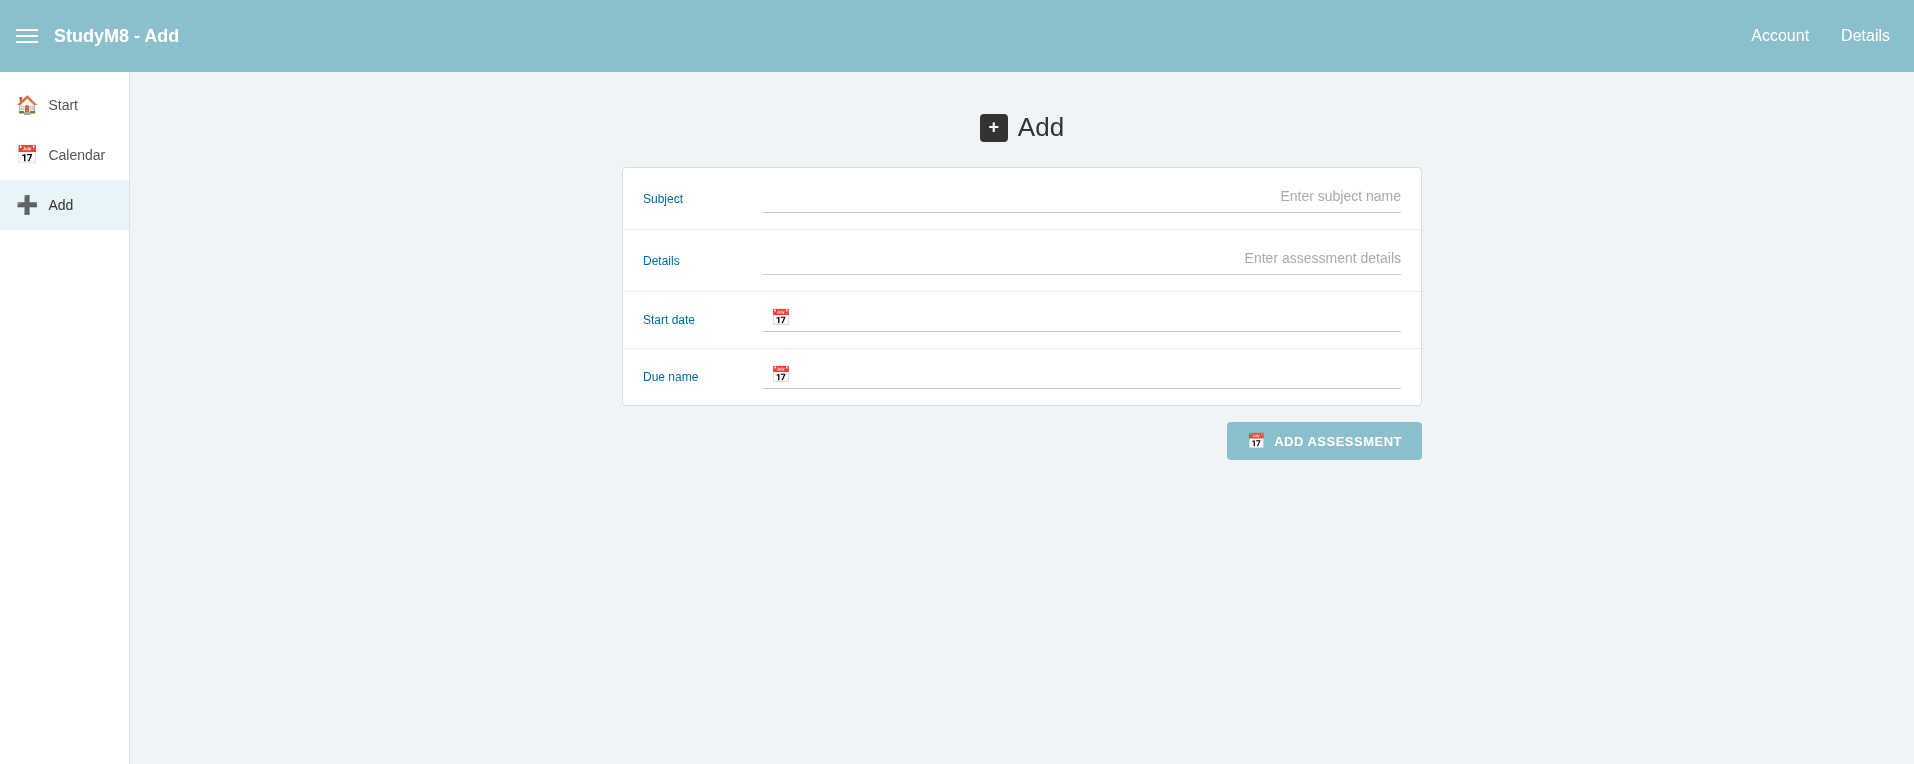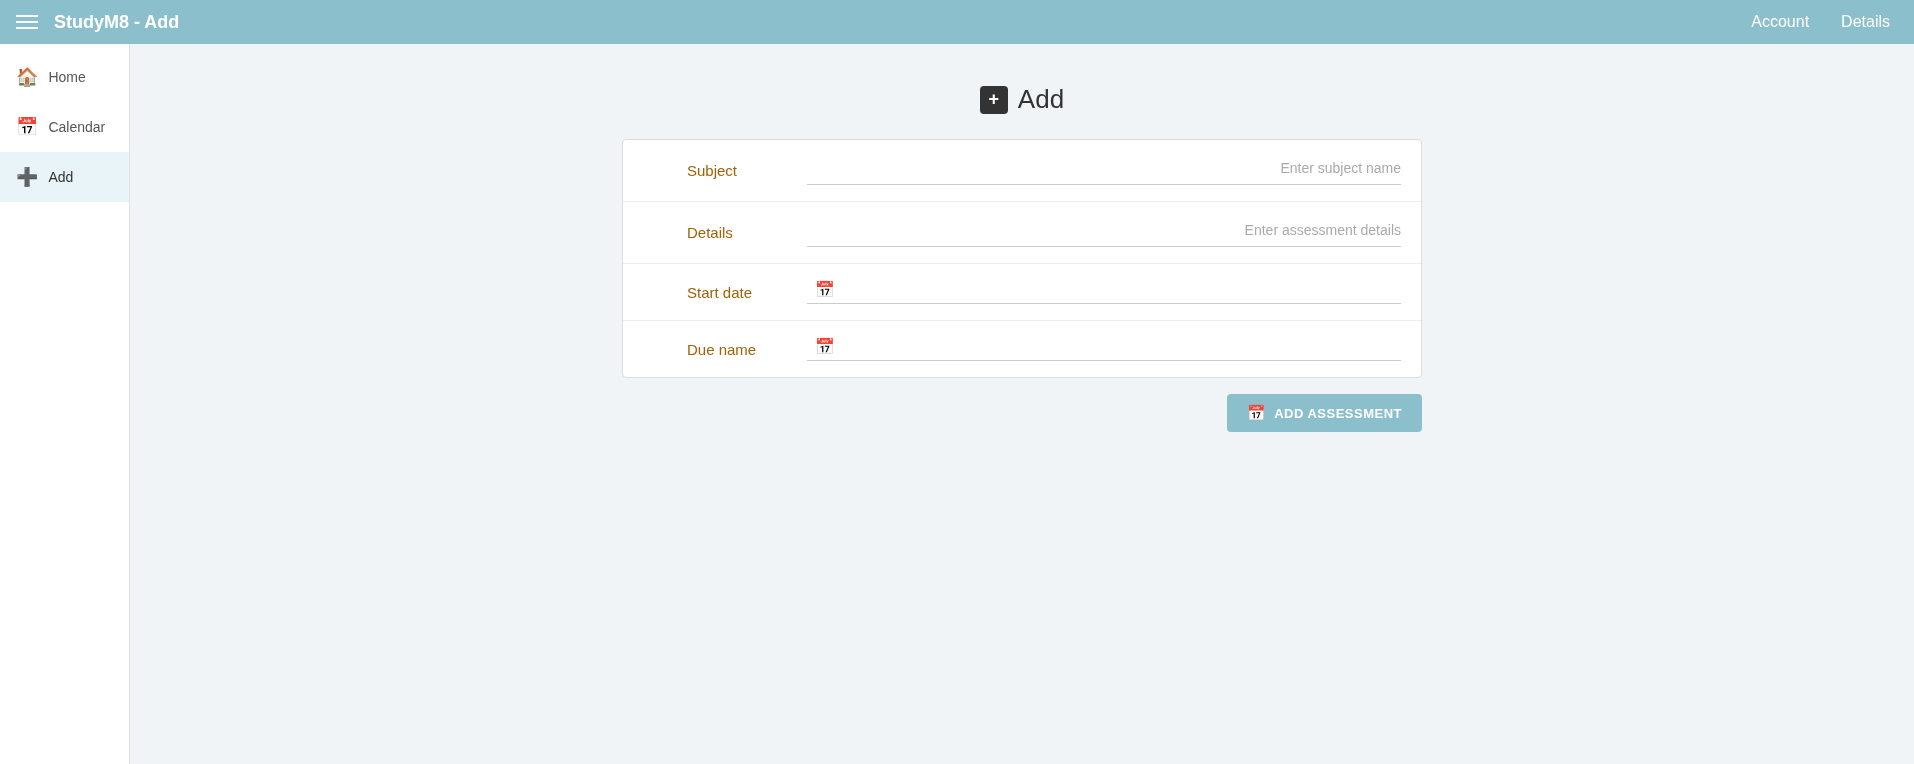--- a/index.html
+++ b/index.html
@@ -12,21 +12,21 @@
       font-family: Arial, sans-serif;
       background-color: #f0f4f7;
       min-height: 764px;
       display: flex;
       flex-direction: column;
     }
 
     
     .topbar {
       background-color: #8bbfcc;
-      height: 44px;
+      height: 72px;
       display: flex;
       align-items: center;
       padding: 0 16px;
       justify-content: space-between;
       flex-shrink: 0;
     }
 
     .topbar-left {
       display: flex;
       align-items: center;
@@ -159,24 +159,23 @@
       padding: 16px 20px;
       border-bottom: 1px solid #eee;
     }
 
     .form-row:last-child {
       border-bottom: none;
     }
 
     .form-label {
       width: 120px;
-      font-size: 15px;
-      color: #a16207;
-      flex-shrink: 0;
-      margin-left: 44px;
+      font-size: 12px;
+      color: #0369a1;
+      flex-shrink: 0;
     }
 
     .form-input-wrapper {
       flex: 1;
       display: flex;
       align-items: flex-start;
       border-bottom: 1px solid #ccc;
       padding-bottom: 4px;
     }
 
@@ -247,21 +246,21 @@
     <a class="topbar-link">Account</a>
     <a class="topbar-link">Details</a>
   </div>
 </div>
 
 <div class="layout">
 
   <nav class="sidebar">
     <div class="sidebar-item">
       <span class="sidebar-icon">🏠</span>
-      <span>Home</span>
+      <span>Start</span>
     </div>
     <div class="sidebar-item">
       <span class="sidebar-icon">📅</span>
       <span>Calendar</span>
     </div>
     <div class="sidebar-item active">
       <span class="sidebar-icon">➕</span>
       <span>Add</span>
     </div>
   </nav>

